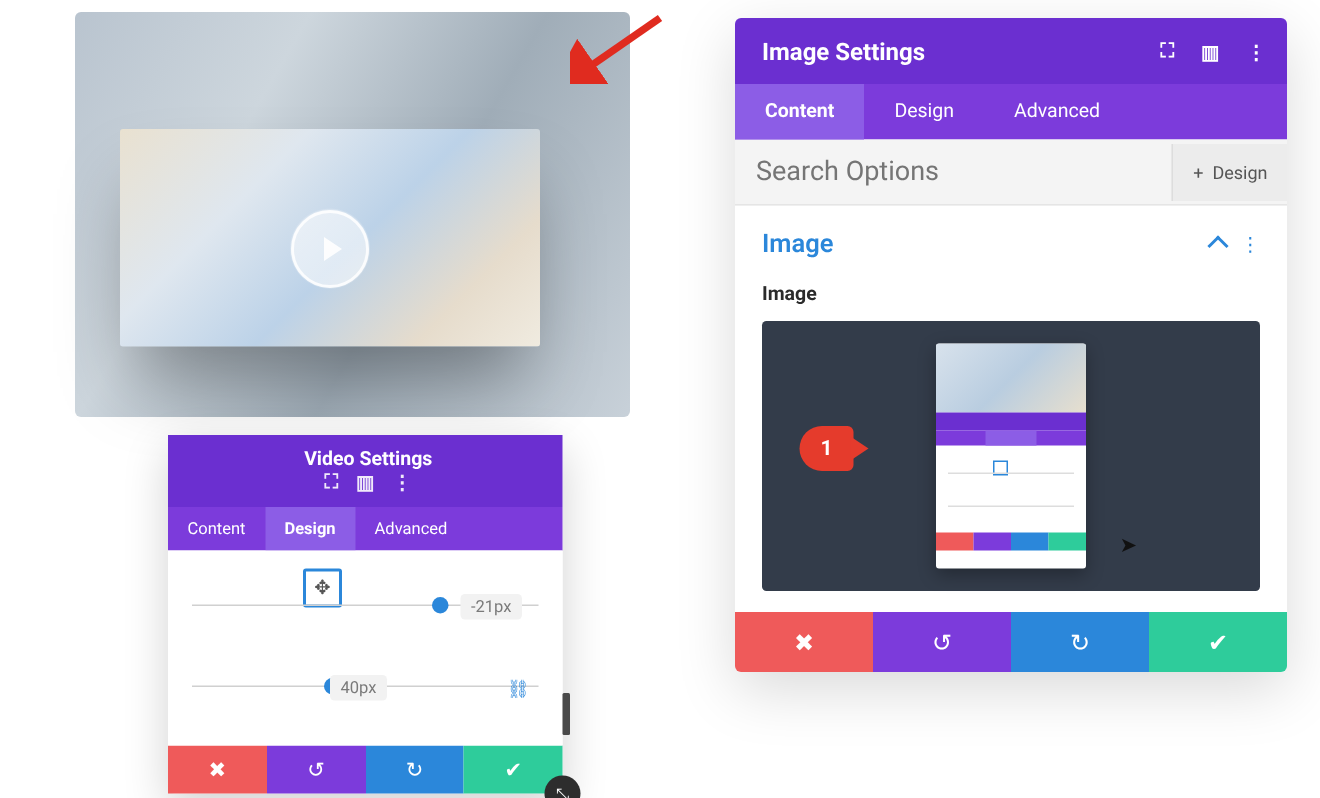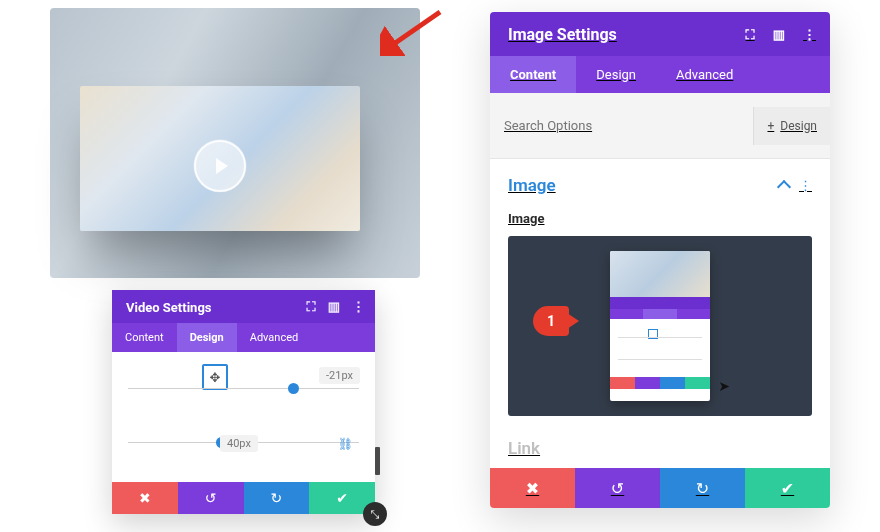--- a/index.html
+++ b/index.html
@@ -39,66 +39,66 @@
   }
   .play-circle:after{content:"";position:absolute;left:20px;top:16px;
     border-left:12px solid rgba(255,255,255,.9);border-top:8px solid transparent;border-bottom:8px solid transparent;}
 
   
   .video-panel{
     position:absolute;left:62px;top:282px;width:263px;
     background:#fff;box-shadow:0 10px 30px rgba(0,0,0,.18);border-radius:4px;overflow:visible;
   }
   .vp-header{background:var(--purple-dark);color:#fff;display:flex;align-items:center;justify-content:space-between;
-    padding:9px 10px 8px 14px;font-weight:700;font-size:13px;}
+    padding:9px 10px 8px 14px;font-weight:700;font-size:13px;flex-direction:column;}
   .vp-icons{display:flex;gap:12px;}
   .vp-icons span{opacity:.9;}
   .vp-tabs{background:var(--purple);display:flex;color:#fff;font-size:11px;}
   .vp-tab{padding:8px 13px;cursor:pointer;}
   .vp-tab.active{background:var(--purple-light);font-weight:700;}
   .vp-body{height:130px;position:relative;background:#fff;}
   .drag-box{position:absolute;left:90px;top:12px;width:26px;height:26px;border:2px solid var(--blue);
     display:flex;align-items:center;justify-content:center;font-size:13px;color:#555;border-radius:2px;}
   .slider-track{position:absolute;height:1px;background:#d0d0d0;left:16px;right:16px;}
   .slider1{top:36px;}
   .slider2{top:90px;}
   .slider-dot{position:absolute;width:11px;height:11px;background:var(--blue);border-radius:50%;top:-5px;}
   .dot-a{left:160px;}
   .dot-b{left:88px;}
   .slider-val{position:absolute;font-size:11px;color:#7a7a7a;background:#f2f2f2;padding:2px 7px;border-radius:3px;}
-  .val-a{left:195px;top:15px;margin-left:12px;}
+  .val-a{left:195px;top:29px;}
   .val-b{left:108px;top:83px;}
   .link-icon{position:absolute;right:22px;top:85px;color:var(--blue);font-size:12px;}
   .right-edge-block{position:absolute;right:-5px;top:95px;width:5px;height:28px;background:#4a4a4a;border-radius:1px;}
   .action-bar{display:flex;height:32px;}
   .action-btn{flex:1;display:flex;align-items:center;justify-content:center;color:#fff;cursor:pointer;font-size:14px;}
   .ab-close{background:var(--red);}
   .ab-undo{background:var(--purple);}
   .ab-redo{background:var(--blue);}
   .ab-save{background:var(--teal);}
   .drag-circle{position:absolute;right:-12px;bottom:-12px;width:24px;height:24px;border-radius:50%;
     background:#2d2d2d;color:#fff;display:flex;align-items:center;justify-content:center;font-size:11px;}
 
   
   .arrow{position:absolute;left:380px;top:6px;width:70px;height:50px;}
 
   
   .right-panel{
-    position:absolute;left:490px;top:12px;width:340px;
-    box-shadow:0 12px 40px rgba(0,0,0,.15);border-radius:4px;background:#fff;overflow:hidden;text-decoration:underline;
+    position:absolute;left:490px;top:12px;width:368px;
+    box-shadow:0 12px 40px rgba(0,0,0,.15);border-radius:4px;background:#fff;overflow:hidden;
   }
   .rp-header{background:var(--purple-dark);color:#fff;display:flex;align-items:center;justify-content:space-between;
     padding:13px 14px 12px 18px;font-weight:700;font-size:16px;}
   .rp-icons{display:flex;gap:18px;font-size:13px;}
   .rp-tabs{background:var(--purple);display:flex;color:#fff;font-size:13px;}
   .rp-tab{padding:11px 20px;cursor:pointer;}
   .rp-tab.active{background:var(--purple-light);font-weight:700;}
   .rp-search{display:flex;align-items:center;justify-content:space-between;background:#f4f4f4;
     border-bottom:1px solid var(--panel-border);}
-  .rp-search input{border:none;background:transparent;padding:25px 14px;font-size:13px;flex:1;color:#777;outline:none;}
+  .rp-search input{border:none;background:transparent;padding:11px 14px;font-size:18px;flex:1;color:#777;outline:none;}
   .filter-btn{display:flex;align-items:center;gap:6px;background:#ececec;border-left:1px solid #ddd;
     padding:0 13px;height:100%;font-size:12px;color:#555;cursor:pointer;height:38px;}
   .rp-section{padding:16px 18px 4px;}
   .rp-section-head{display:flex;align-items:center;justify-content:space-between;}
   .rp-section-title{color:#2b87da;font-weight:600;font-size:17px;}
   .rp-section-icons{display:flex;gap:10px;color:#2b87da;font-size:13px;}
   .rp-subtitle{font-weight:700;font-size:13px;margin:16px 0 10px;color:#2b2b2b;}
   .image-well{background:var(--slate);height:180px;border-radius:3px;display:flex;align-items:center;justify-content:center;position:relative;}
   .thumb{width:100px;height:150px;background:#fff;border-radius:2px;position:relative;overflow:hidden;
     box-shadow:0 4px 12px rgba(0,0,0,.3);}
@@ -232,20 +232,19 @@
             <div class="ta3"></div>
             <div class="ta4"></div>
           </div>
       </div>
       <div class="marker">
         <div class="marker-bubble">1</div>
       </div>
       <span class="cursor-dot">➤</span>
     </div>
   </div>
-  <div class="rp-link-title">Link</div>
   <div class="rp-actions">
     <div class="action-btn ab-close">✖</div>
     <div class="action-btn ab-undo">↺</div>
     <div class="action-btn ab-redo">↻</div>
     <div class="action-btn ab-save">✔</div>
   </div>
 </div>
 
 </body></html>

